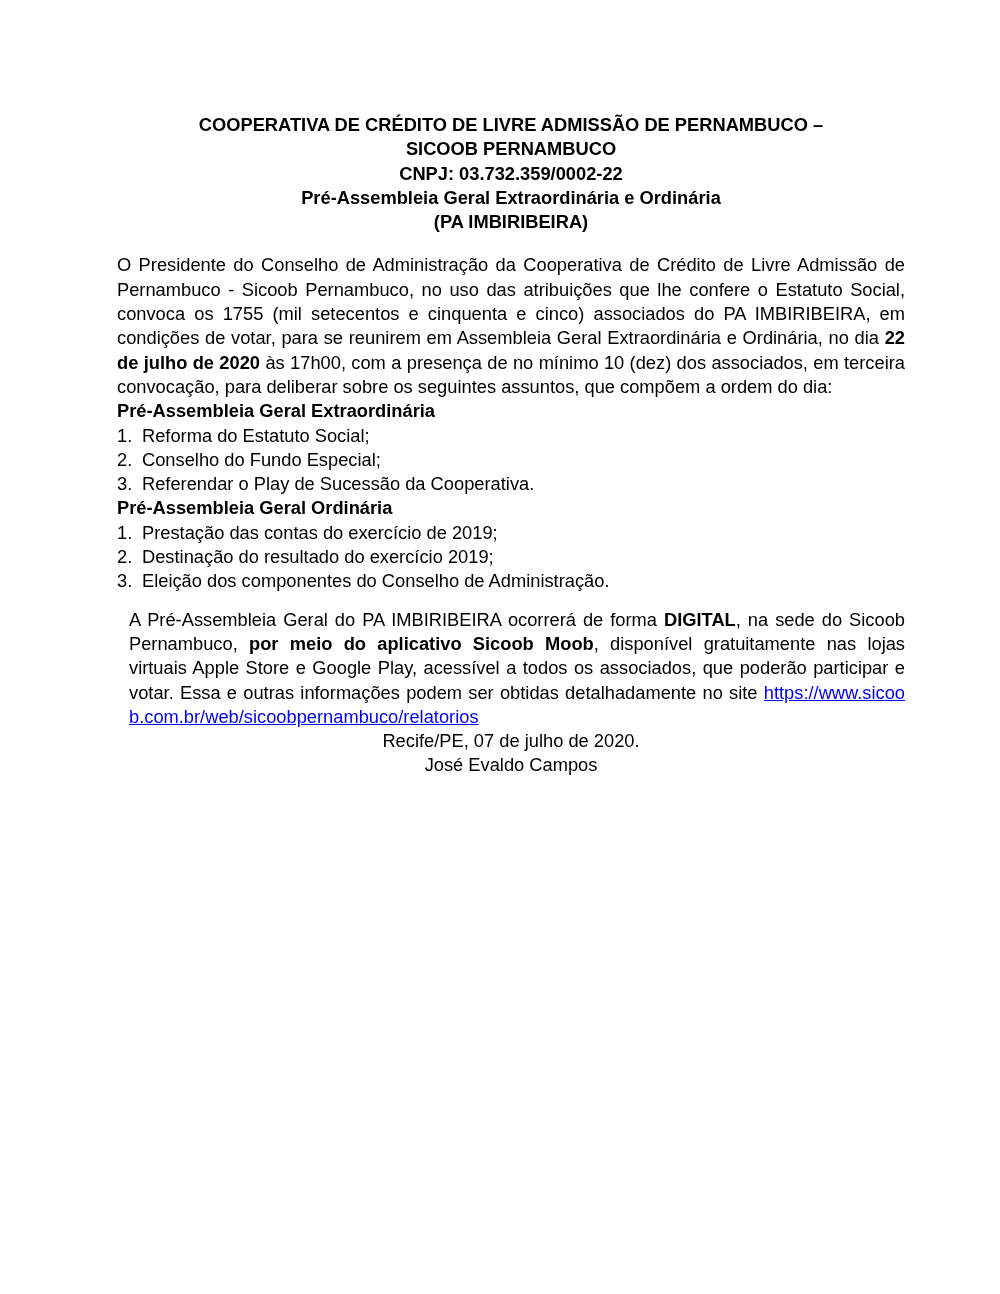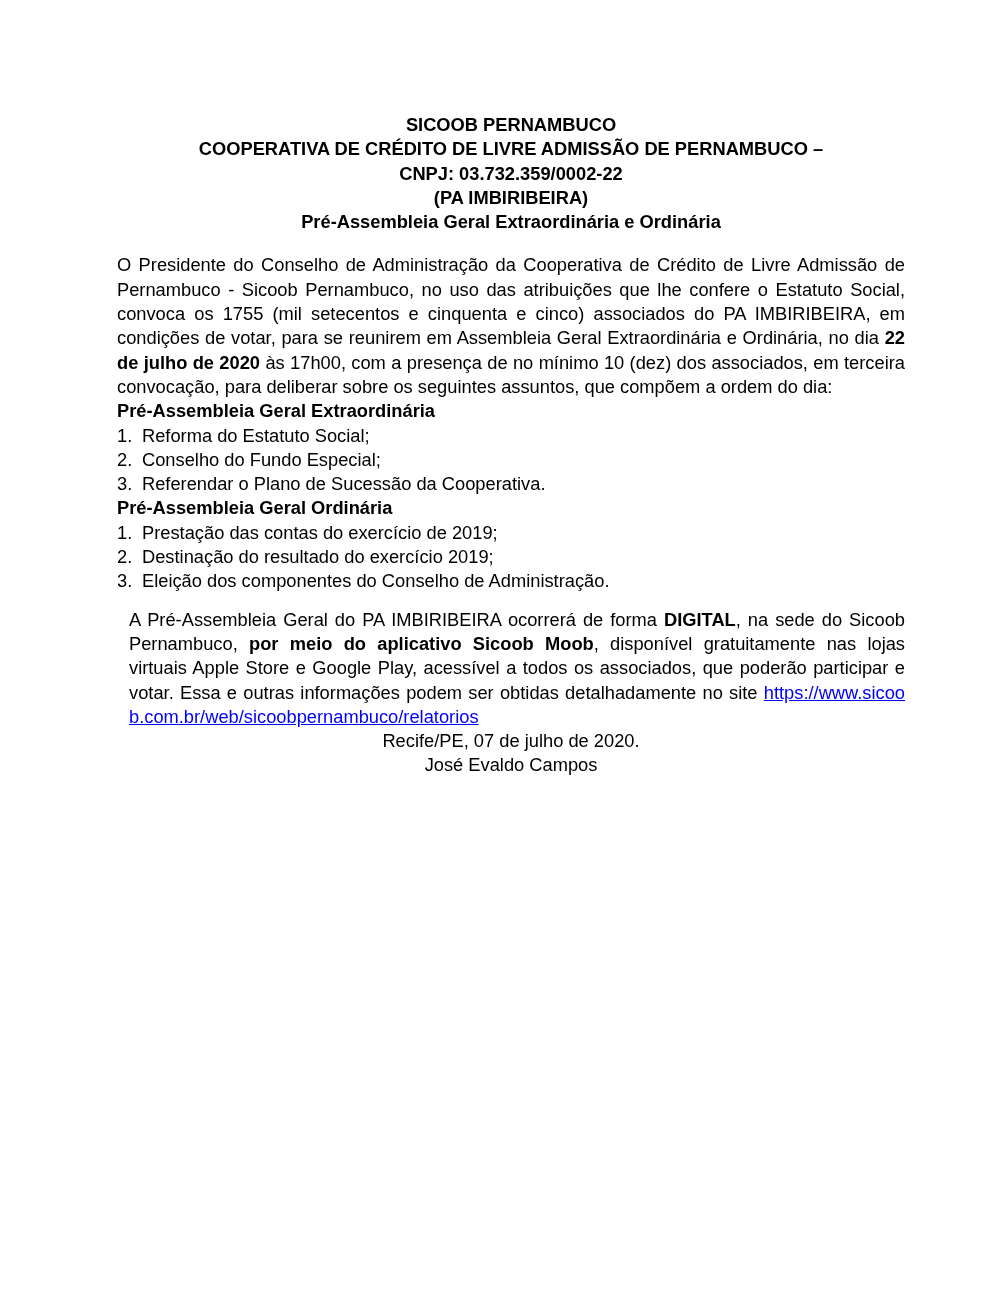--- a/index.html
+++ b/index.html
@@ -44,38 +44,38 @@
   }
   b { font-weight: bold; }
 </style>
 </head>
 <body>
 
 <div class="page">
   <div class="content">
 
     <div class="block center bold">
+      <div>COOPERATIVA DE CRÉDITO DE LIVRE ADMISSÃO DE PERNAMBUCO –</div>
       <div>SICOOB PERNAMBUCO</div>
-      <div>COOPERATIVA DE CRÉDITO DE LIVRE ADMISSÃO DE PERNAMBUCO –</div>
       <div>CNPJ: 03.732.359/0002-22</div>
     </div>
 
     <div class="block center bold subtitle-block">
+      <div>Pré-Assembleia Geral Extraordinária e Ordinária</div>
       <div>(PA IMBIRIBEIRA)</div>
-      <div>Pré-Assembleia Geral Extraordinária e Ordinária</div>
     </div>
 
 
     <p class="just para1-block"><span>O Presidente do Conselho de Administração da Cooperativa de Crédito de Livre Admissão de Pernambuco - Sicoob Pernambuco, no uso das atribuições que lhe confere o Estatuto Social, convoca os 1755 (mil setecentos e cinquenta e cinco) associados do PA IMBIRIBEIRA, em condições de votar, para se reunirem em Assembleia Geral Extraordinária e Ordinária, no dia </span><b>22 de julho de 2020</b><span> às 17h00, com a presença de no mínimo 10 (dez) dos associados, em terceira convocação, para deliberar sobre os seguintes assuntos, que compõem a ordem do dia:</span></p>
 
     <div class="block agenda-block">
       <div class="bold">Pré-Assembleia Geral Extraordinária</div>
       <div class="list-item"><span class="num">1.</span><span>Reforma do Estatuto Social;</span></div>
       <div class="list-item"><span class="num">2.</span><span>Conselho do Fundo Especial;</span></div>
-      <div class="list-item"><span class="num">3.</span><span>Referendar o Plano de Sucessão da Cooperativa.</span></div>
+      <div class="list-item"><span class="num">3.</span><span>Referendar o Play de Sucessão da Cooperativa.</span></div>
     </div>
 
     <div class="block agenda-block">
       <div class="bold">Pré-Assembleia Geral Ordinária</div>
       <div class="list-item"><span class="num">1.</span><span>Prestação das contas do exercício de 2019;</span></div>
       <div class="list-item"><span class="num">2.</span><span>Destinação do resultado do exercício 2019;</span></div>
       <div class="list-item"><span class="num">3.</span><span>Eleição dos componentes do Conselho de Administração.</span></div>
     </div>
 
     <p class="just para2-block"><span>A Pré-Assembleia Geral do PA IMBIRIBEIRA ocorrerá de forma </span><b>DIGITAL</b><span>, na sede do Sicoob Pernambuco, </span><b>por meio do aplicativo Sicoob Moob</b><span>, disponível gratuitamente nas lojas virtuais Apple Store e Google Play, acessível a todos os associados, que poderão participar e votar. Essa e outras informações podem ser obtidas detalhadamente no site </span><a class="link" style="color: rgb(0, 0, 255);">https://www.sicoob.com.br/web/sicoobpernambuco/relatorios</a></p>

